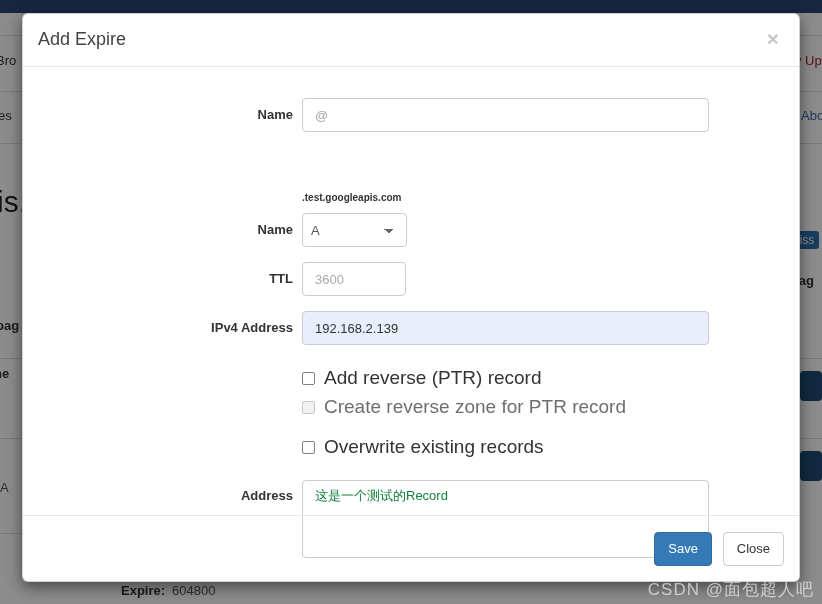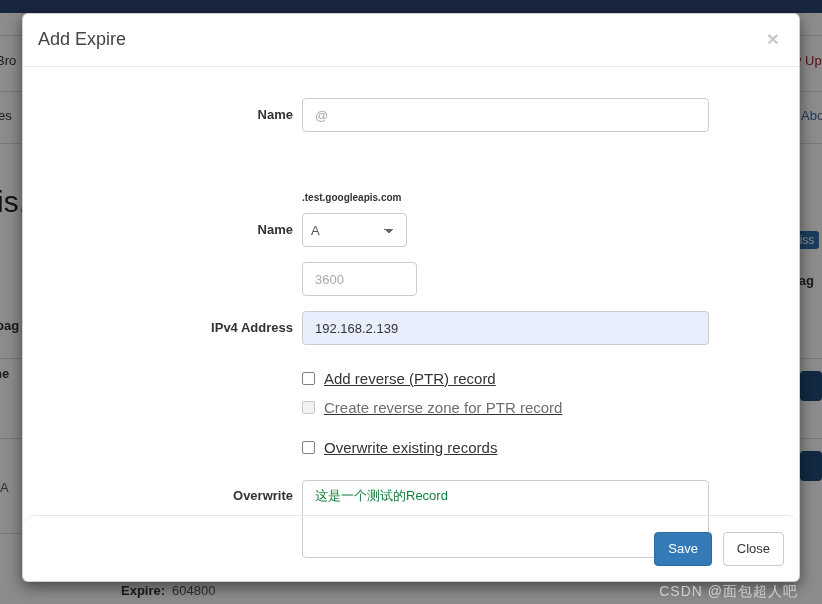--- a/index.html
+++ b/index.html
@@ -151,21 +151,21 @@
     background: #ffffff;
     border: 1px solid #cccccc;
     border-radius: 4px;
     box-sizing: border-box;
     padding: 6px 12px;
     outline: none;
   }
   input.text::placeholder, textarea.ta::placeholder { color: #aaaaaa; }
 
   #name-input { width: 407px; height: 34px; }
-  #ttl-input  { width: 115px;  height: 34px; }
+  #ttl-input  { width: 104px;  height: 34px; }
   #ipv4-input {
     width: 407px; height: 34px;
     background: #e8eefb;
     color: #333333;
   }
 
   #suffix-text {
     position: absolute;
     left: 279px;
     top: 125px;
@@ -187,25 +187,24 @@
       calc(100% - 17px) 15px,
       calc(100% - 12px) 15px;
     background-size: 5px 5px, 5px 5px;
     background-repeat: no-repeat;
   }
 
   .cbrow {
     position: absolute;
     left: 279px;
     height: 20px;
-    font-size: 15px;
+    font-size: 19px;
     color: #333333;
     display: flex;
     align-items: center;
-    text-decoration: underline;
   }
   .cbox {
     width: 13px; height: 13px;
     border: 1px solid #808080;
     border-radius: 2px;
     background: #ffffff;
     box-sizing: border-box;
     margin-right: 9px;
     flex: none;
   }
@@ -251,21 +250,20 @@
   }
 
   #modal-footer {
     position: absolute;
     left: 0;
     bottom: 0;
     width: 100%;
     height: 66px;
     border-top: 1px solid #e5e5e5;
     box-sizing: border-box;
-    border-radius: 12px;
   }
   .btn {
     position: absolute;
     top: 16px;
     font-family: "Liberation Sans", sans-serif;
     font-size: 13px;
     border-radius: 4px;
     padding: 7px 13px;
     cursor: pointer;
     line-height: 1.4;
@@ -279,23 +277,23 @@
   #btn-close {
     right: 15px;
     background: #ffffff;
     border: 1px solid #cccccc;
     color: #333333;
   }
 
   
   #watermark {
     position: absolute;
-    right: 24px;
+    right: 8px;
     bottom: 3px;
-    font-size: 14px;
+    font-size: 17px;
     color: rgba(255,255,255,0.62);
     white-space: nowrap;
     letter-spacing: 1px;
   }
 </style>
 </head>
 <body>
 
 <div id="page">
   <div id="topbar"></div>
@@ -354,20 +352,21 @@
     <div id="suffix-text">.test.googleapis.com</div>
 
     <div class="frow" style="top:146px;">
       <div class="flabel">Name</div>
       <div class="fctl">
         <select id="type-select" class="sel"><option value="A">A</option><option value="AAAA">AAAA</option><option value="CNAME">CNAME</option><option value="MX">MX</option><option value="NS">NS</option><option value="PTR">PTR</option><option value="SRV">SRV</option><option value="TXT">TXT</option></select>
       </div>
     </div>
 
     <div class="frow" style="top:195px;">
+      <div class="flabel">TTL</div>
       <div class="fctl">
         <input id="ttl-input" class="text" type="text" placeholder="3600" style="">
       </div>
     </div>
 
     <div class="frow" style="top:244px;">
       <div class="flabel">IPv4 Address</div>
       <div class="fctl">
         <input id="ipv4-input" class="text" type="text" value="192.168.2.139" style="">
       </div>
@@ -379,21 +378,21 @@
     </div>
     <div class="cbrow" style="top:370px;">
       <span class="cbox"></span>
       <span class="cblabel">Overwrite existing records</span>
     </div>
     <div class="cbrow" style="top:330px;">
       <span class="cbox disabled"></span>
       <span class="cblabel disabled">Create reverse zone for PTR record</span>
     </div>
 
-    <div id="comments-label">Overwrite</div>
+    <div id="comments-label">Address</div>
     <textarea id="comments-ta" class="ta" style="">这是一个测试的Record</textarea>
     <div id="ta-grip">
       <span style="width:9px;margin-top:2px;transform:rotate(-45deg) translate(1px,3px);"></span>
       <span style="width:5px;margin-top:3px;transform:rotate(-45deg) translate(3px,1px);"></span>
     </div>
   </div>
 
   <div id="modal-footer">
     <button class="btn" id="btn-save">Save</button>
     <button class="btn" id="btn-close">Close</button>

